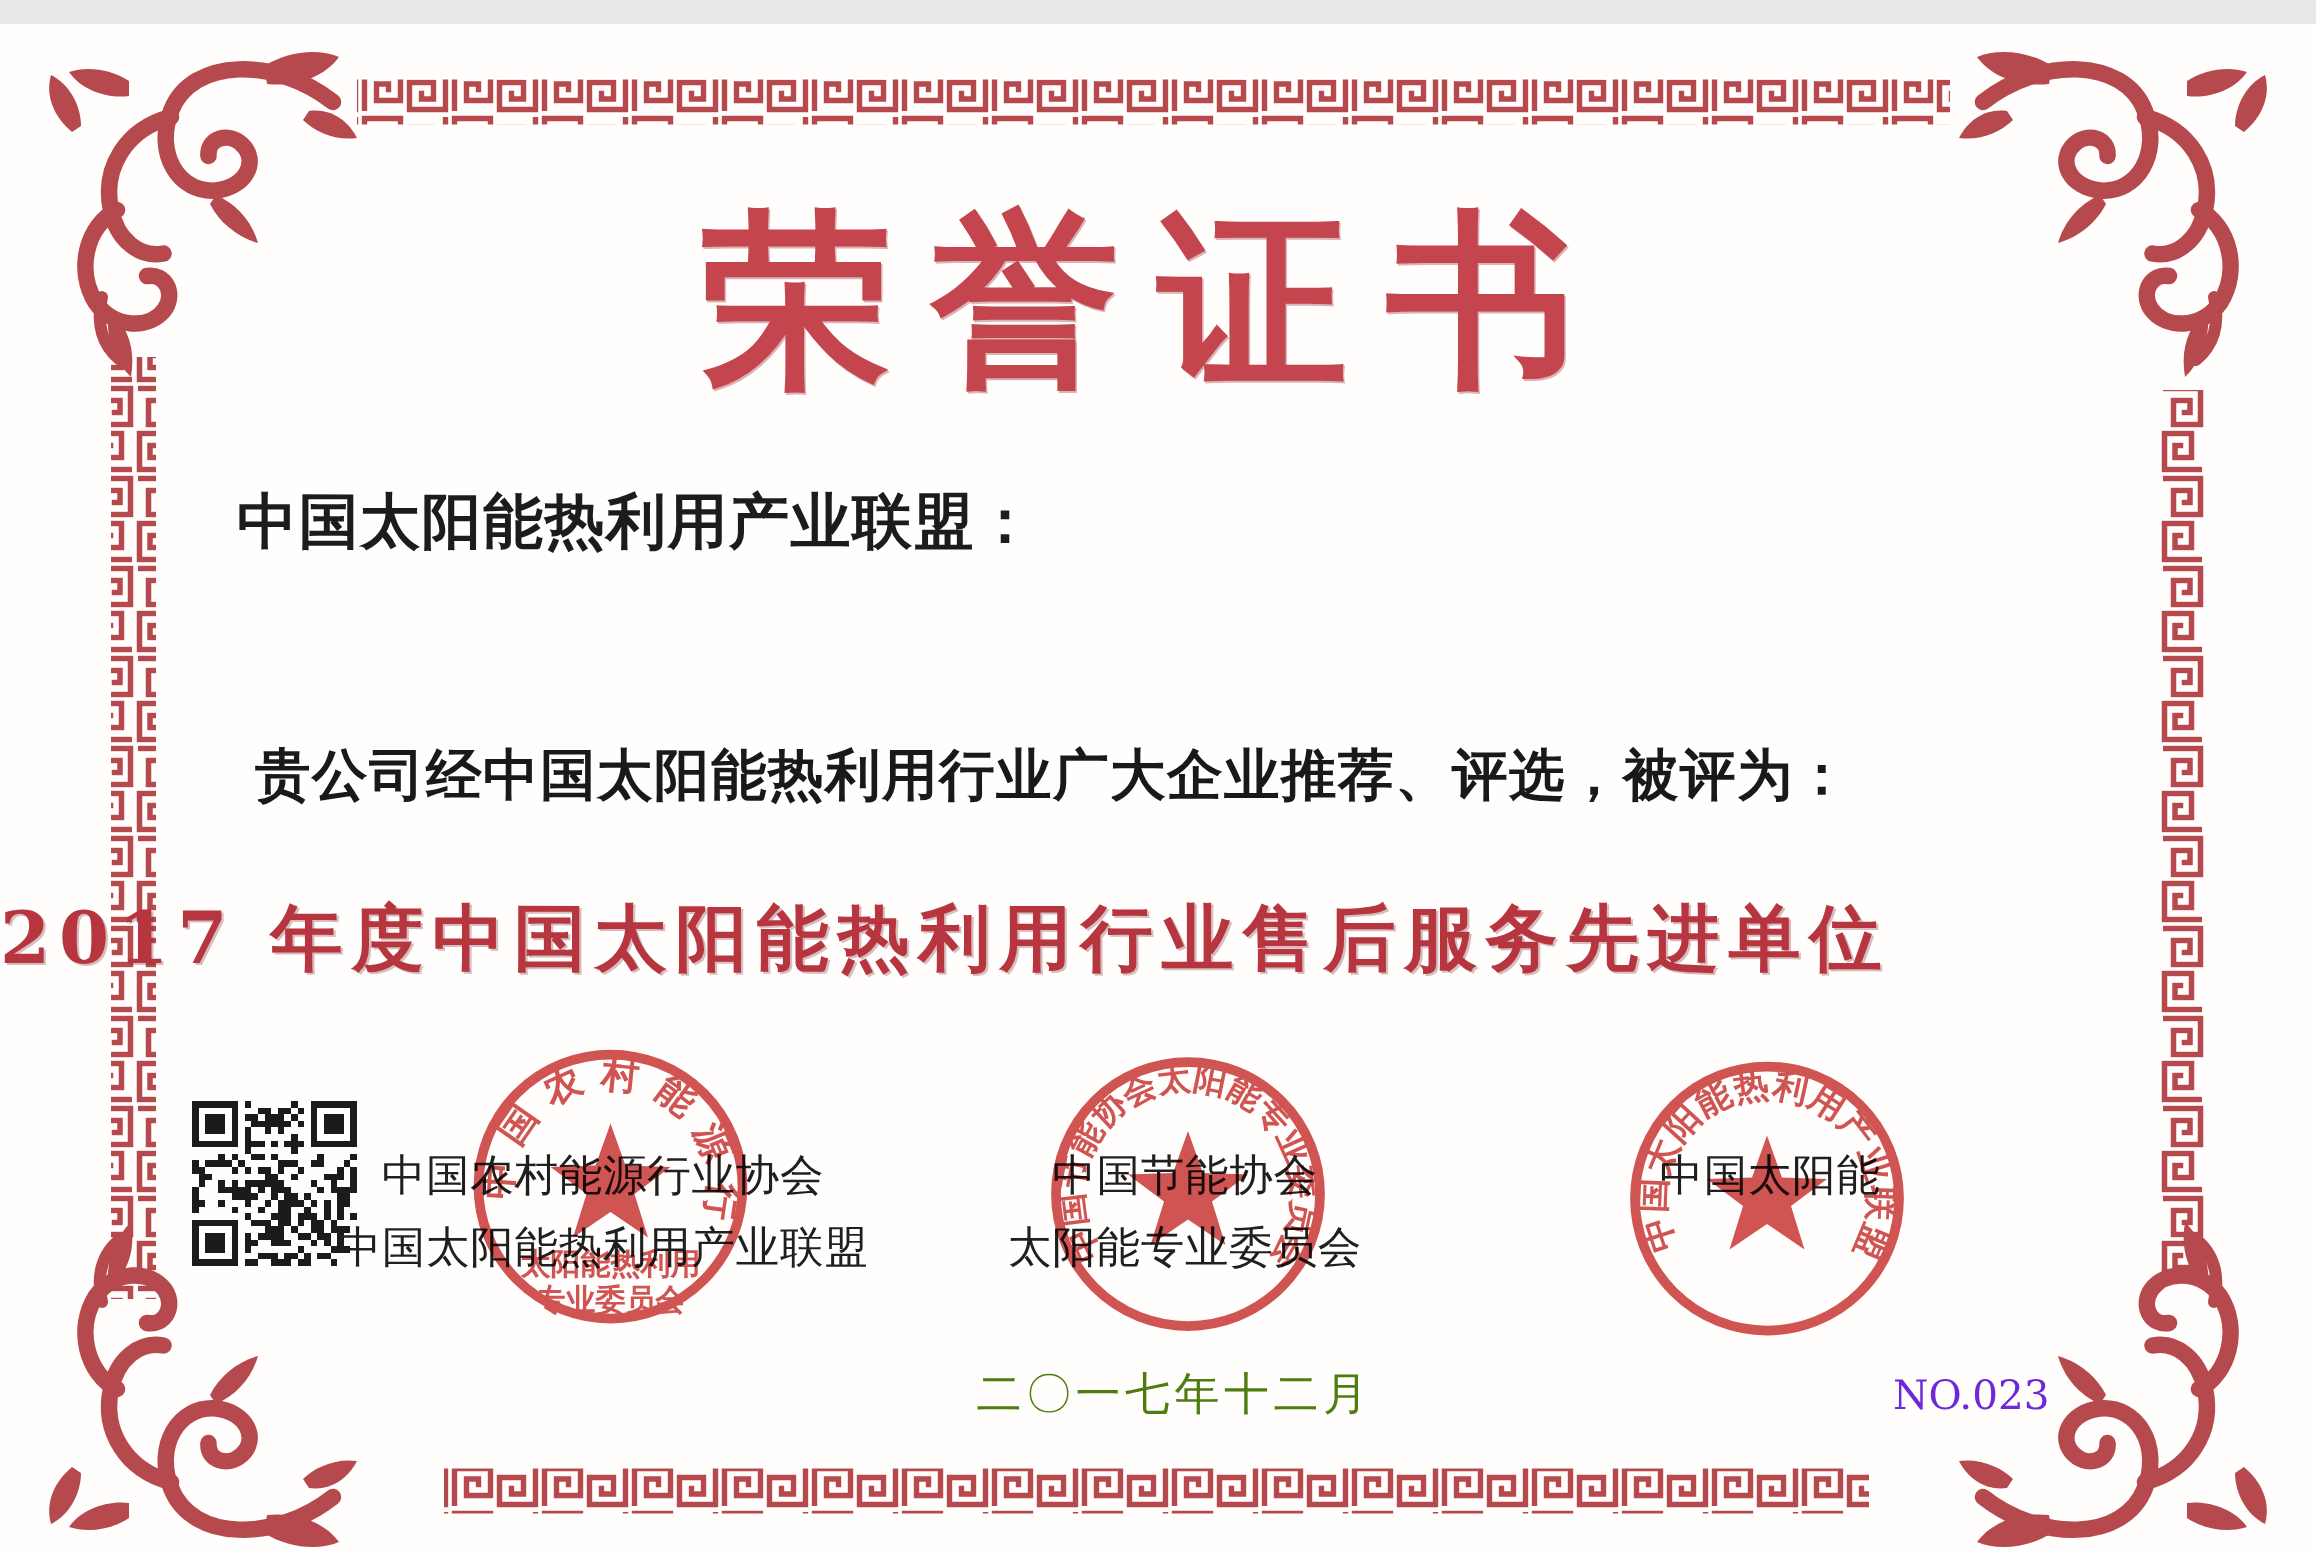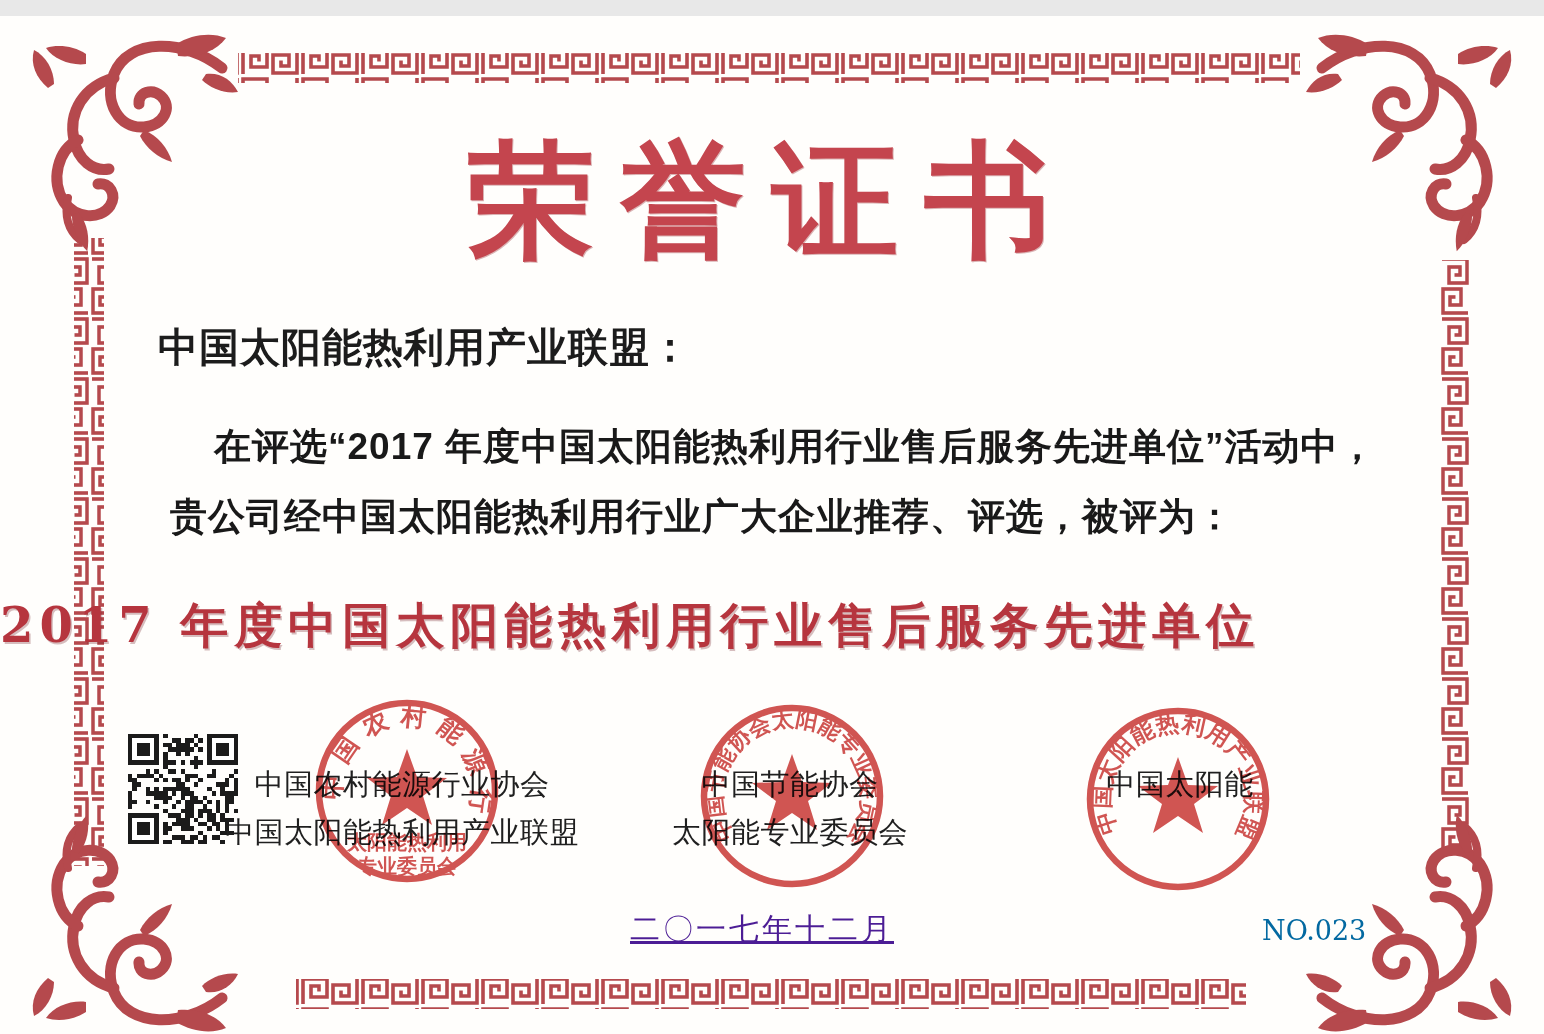--- a/index.html
+++ b/index.html
@@ -41,22 +41,22 @@
   .org-1{left:192px;}
   .org-2{left:580px;}
   .org-3{left:970px;}
   .stamp{
     width:200px;height:200px;color:var(--stamp-red,#cb4240);
     mix-blend-mode:multiply;opacity:.9;pointer-events:none;
   }
   .stamp-1{left:307px;top:675px;}
   .stamp-2{left:692px;top:680px;}
   .stamp-3{left:1078px;top:683px;}
-  .issue-date{left:602px;top:893px;width:320px;text-align:center;font-size:30px;letter-spacing:3px;color:#4c1d95;text-decoration:underline;}
-  .serial{left:1262px;top:899px;font-family:"DejaVu Serif","Liberation Serif",serif;font-size:27px;color:#0369a1;}
+  .issue-date{left:623px;top:893px;width:320px;text-align:center;font-size:30px;letter-spacing:3px;color:#4d7c0f;}
+  .serial{left:1262px;top:899px;font-family:"DejaVu Serif","Liberation Serif",serif;font-size:27px;color:#6d28d9;}
 </style>
 </head>
 <body>
 
 <div class="certificate">
 
   <svg class="border-svg" viewBox="0 0 1544 1034" xmlns="http://www.w3.org/2000/svg">
     <defs>
       <pattern id="gk" width="60" height="30" patternUnits="userSpaceOnUse">
         <g stroke="#b5494d" stroke-width="3.6" fill="none">
@@ -100,21 +100,20 @@
     <use href="#cornerOrn" xlink:href="#cornerOrn" transform="translate(26,10)"></use>
     <use href="#cornerOrn" xlink:href="#cornerOrn" transform="translate(1518,10) scale(-1,1)"></use>
     <use href="#cornerOrn" xlink:href="#cornerOrn" transform="translate(26,1024) scale(1,-1)"></use>
     <use href="#cornerOrn" xlink:href="#cornerOrn" transform="translate(1518,1024) scale(-1,-1)"></use>
   </svg>
 
   <div class="abs cert-title">荣誉证书</div>
 
   <div class="abs recipient">中国太阳能热利用产业联盟：</div>
 
-  <div class="abs body-line body-line1">在评选“2017 年度中国太阳能热利用行业售后服务先进单位”活动中，</div>
   <div class="abs body-line body-line2">贵公司经中国太阳能热利用行业广大企业推荐、评选，被评为：</div>
 
   <div class="abs award-title">2017 年度中国太阳能热利用行业售后服务先进单位</div>
 
   <div class="abs qr">
     <svg id="qrSvg" width="110" height="110" viewBox="0 0 25 25" shape-rendering="crispEdges" xmlns="http://www.w3.org/2000/svg">
         <rect x="8" y="0" width="1" height="1" fill="#1b1b1b"></rect>
         <rect x="15" y="0" width="1" height="1" fill="#1b1b1b"></rect>
         <rect x="10" y="1" width="1" height="1" fill="#1b1b1b"></rect>
         <rect x="11" y="1" width="1" height="1" fill="#1b1b1b"></rect>

